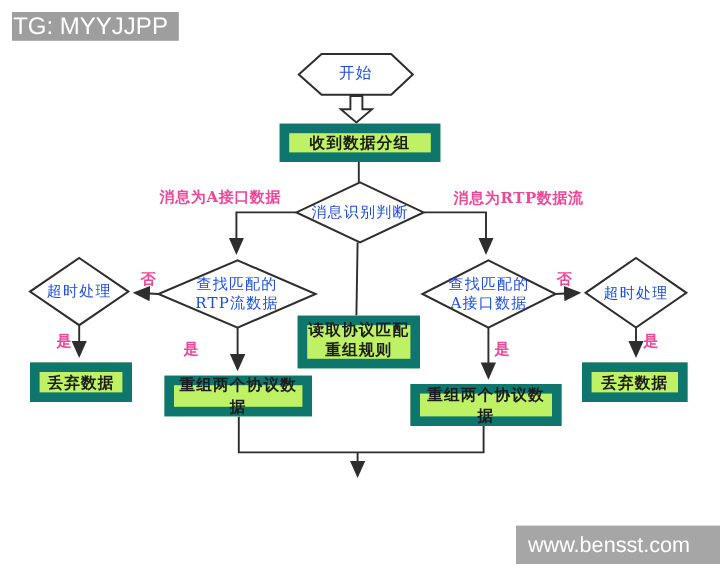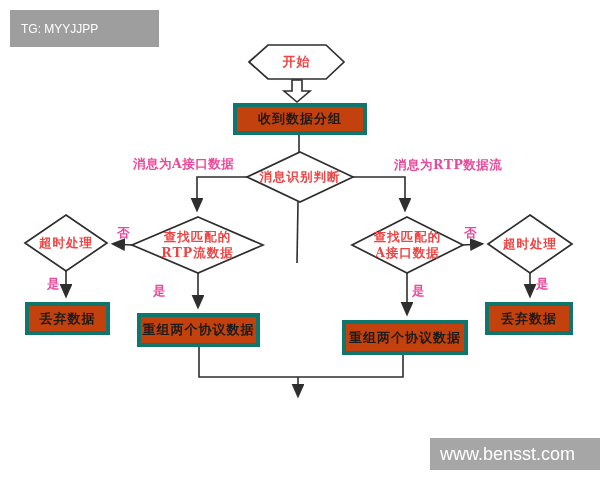--- a/index.html
+++ b/index.html
@@ -6,31 +6,31 @@
   .page{
     position:relative;width:600px;height:480px;background:#ffffff;
     font-family:"DejaVu Serif","Liberation Serif",serif;
     overflow:hidden;
   }
   .bar{
     position:absolute;display:flex;align-items:center;
     background:#9e9e9e;color:#ffffff;
     font-family:"Liberation Sans","DejaVu Sans",sans-serif;
   }
-  .bar.header{left:10px;top:10px;width:138px;height:37px;font-size:12px;padding-left:11px;}
+  .bar.header{left:10px;top:10px;width:138px;height:24px;font-size:20px;padding-left:1px;}
   .bar.footer{left:430px;top:438px;width:170px;height:32px;font-size:18px;padding-left:10px;background:#a6a6a6;}
   svg.wires{position:absolute;left:0;top:0;width:600px;height:480px;}
   .node-rect{
     position:absolute;display:flex;align-items:center;justify-content:center;
-    border:4px solid #0f766e;background:#c2410c;box-sizing:border-box;
+    border:8px solid #0f766e;background:#bef264;box-sizing:border-box;
     font-weight:bold;color:#1c1c1c;font-size:13px;text-align:center;letter-spacing:1px;
   }
   .node-text{
     position:absolute;display:flex;align-items:center;justify-content:center;
-    font-weight:bold;color:#ef4444;font-size:12.5px;text-align:center;
+    font-weight:normal;color:#1d4ed8;font-size:12.5px;text-align:center;
     white-space:pre-line;line-height:1.3;letter-spacing:1px;pointer-events:none;
   }
   .edge-label{
     position:absolute;font-weight:bold;color:#ec4899;font-size:12.5px;
     white-space:nowrap;letter-spacing:0.5px;
   }
 </style>
 </head>
 <body>
 
@@ -67,36 +67,38 @@
     <polygon points="407,217 463,245 407,273 352,245" fill="#ffffff" stroke="#2e2e2e" stroke-width="1.7"></polygon>
     <polygon points="66,215 107,243 66,271 25,243" fill="#ffffff" stroke="#2e2e2e" stroke-width="1.7"></polygon>
     <polygon points="530,215 572,244 530,273 488,244" fill="#ffffff" stroke="#2e2e2e" stroke-width="1.7"></polygon>
   </svg>
 
   <div class="bar header">
     <span>TG: MYYJJPP</span>
   </div>
 
   <div class="node-rect" style="left:233px;top:103px;width:134px;height:32px;">收到数据分组</div>
+  <div class="node-rect" style="left:248px;top:263px;width:102px;height:44px;line-height:1.3;white-space:pre-line;">读取协议匹配
+重组规则</div>
   <div class="node-rect" style="left:25px;top:302px;width:85px;height:33px;">丢弃数据</div>
   <div class="node-rect" style="left:485px;top:302px;width:88px;height:33px;">丢弃数据</div>
   <div class="node-rect" style="left:137px;top:313px;width:123px;height:34px;">重组两个协议数据</div>
   <div class="node-rect" style="left:342px;top:320px;width:126px;height:35px;">重组两个协议数据</div>
 
   <div class="node-text" style="left:249px;top:45px;width:95px;height:34px;font-size:13px;">开始</div>
   <div class="node-text" style="left:247px;top:152px;width:106px;height:50px;">消息识别判断</div>
   <div class="node-text" style="left:132px;top:217px;width:131px;height:56px;">查找匹配的
 RTP流数据</div>
   <div class="node-text" style="left:352px;top:217px;width:111px;height:56px;">查找匹配的
 A接口数据</div>
   <div class="node-text" style="left:25px;top:215px;width:82px;height:56px;">超时处理</div>
   <div class="node-text" style="left:488px;top:215px;width:84px;height:58px;">超时处理</div>
 
   <div class="edge-label" style="left:133px;top:156px;">消息为A接口数据</div>
-  <div class="edge-label" style="left:394px;top:157px;text-align:right;">消息为RTP数据流</div>
+  <div class="edge-label" style="left:378px;top:157px;text-align:right;">消息为RTP数据流</div>
   <div class="edge-label" style="left:117px;top:225px;">否</div>
   <div class="edge-label" style="left:464px;top:225px;">否</div>
   <div class="edge-label" style="left:47px;top:276px;">是</div>
   <div class="edge-label" style="left:153px;top:283px;">是</div>
   <div class="edge-label" style="left:412px;top:283px;">是</div>
   <div class="edge-label" style="left:536px;top:276px;">是</div>
 
   <div class="bar footer">
     <span>www.bensst.com</span>
   </div>

